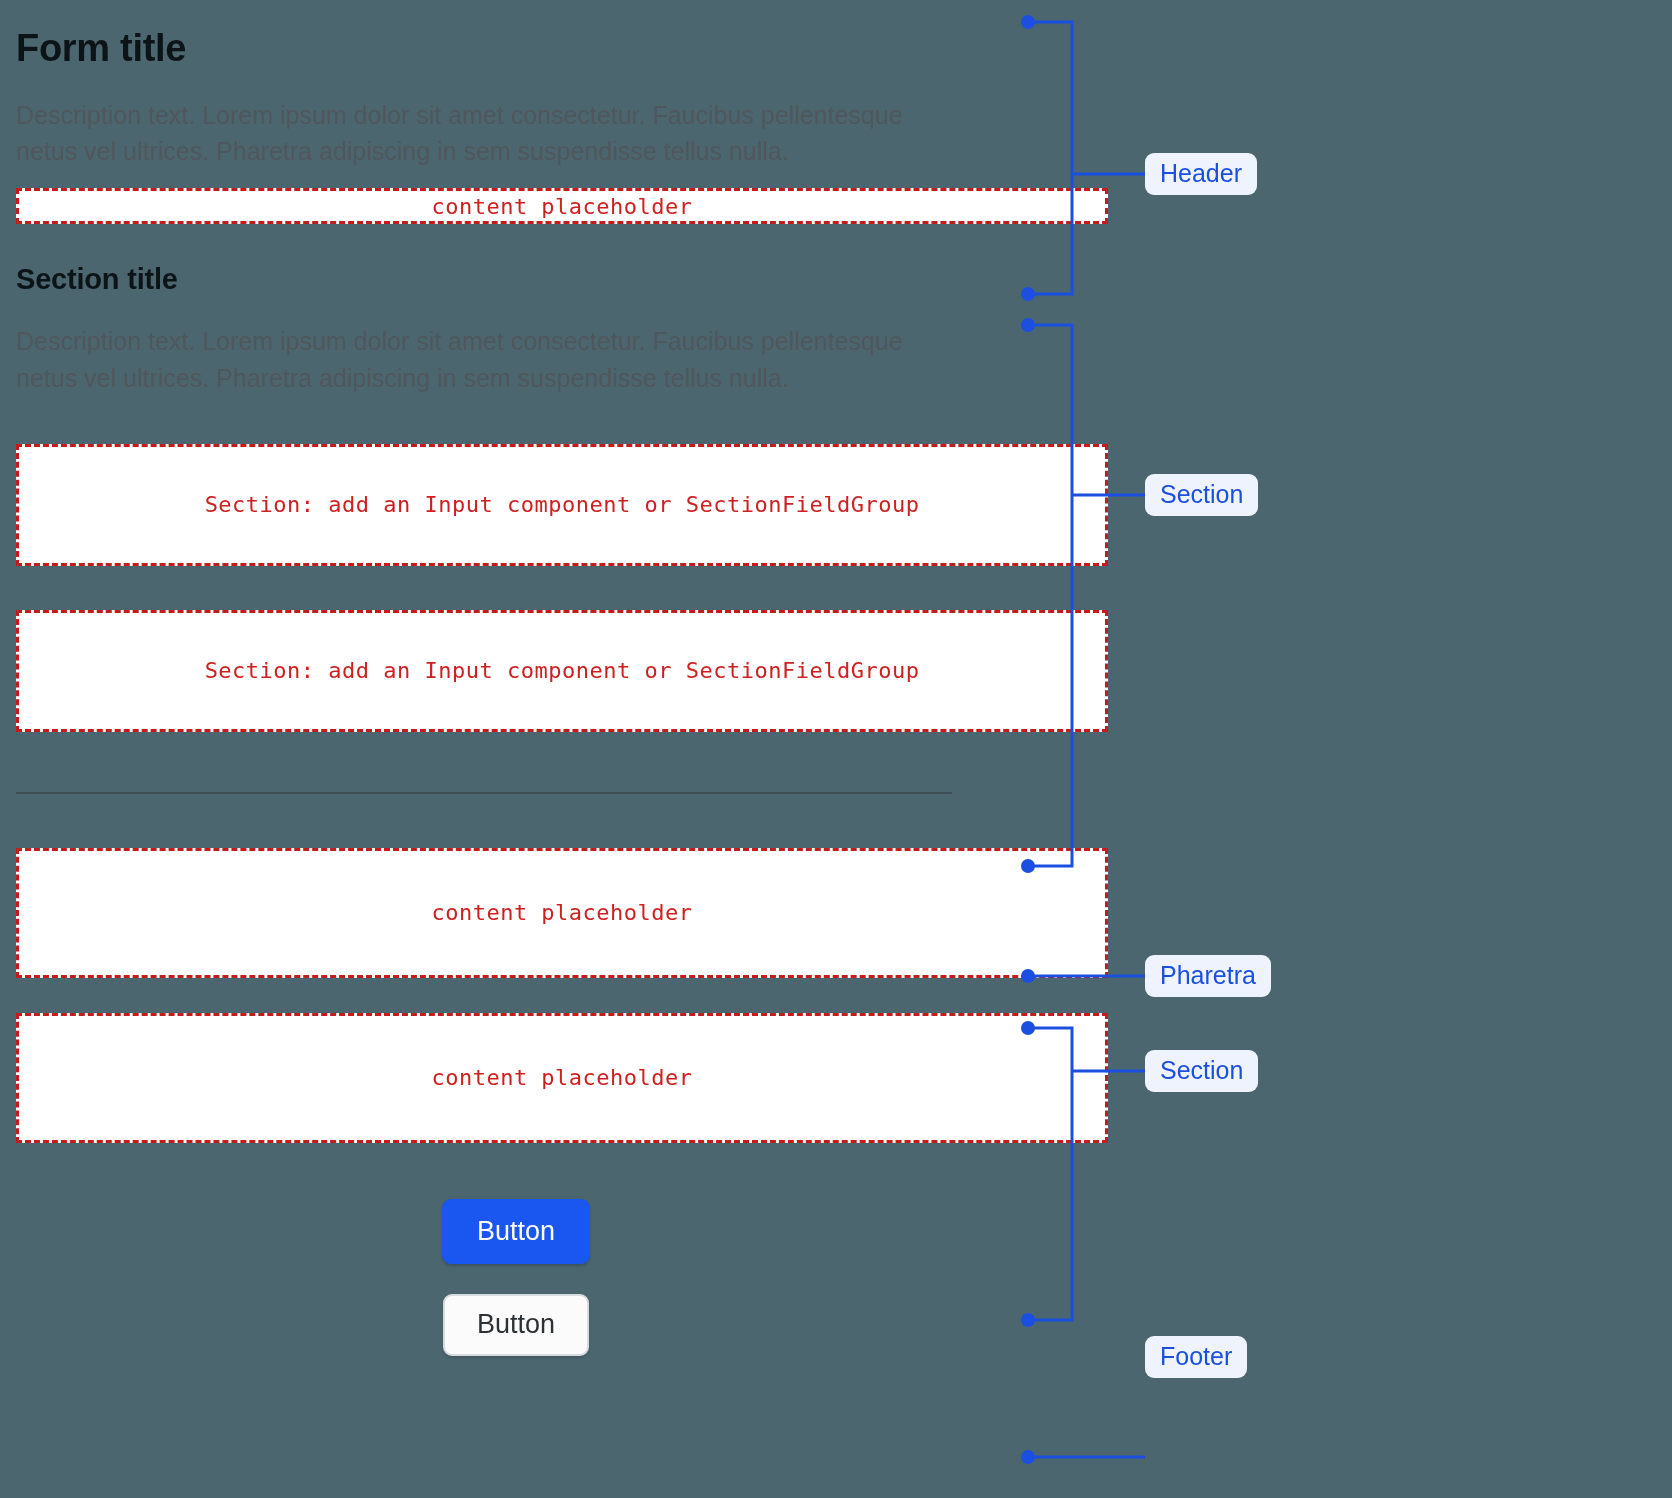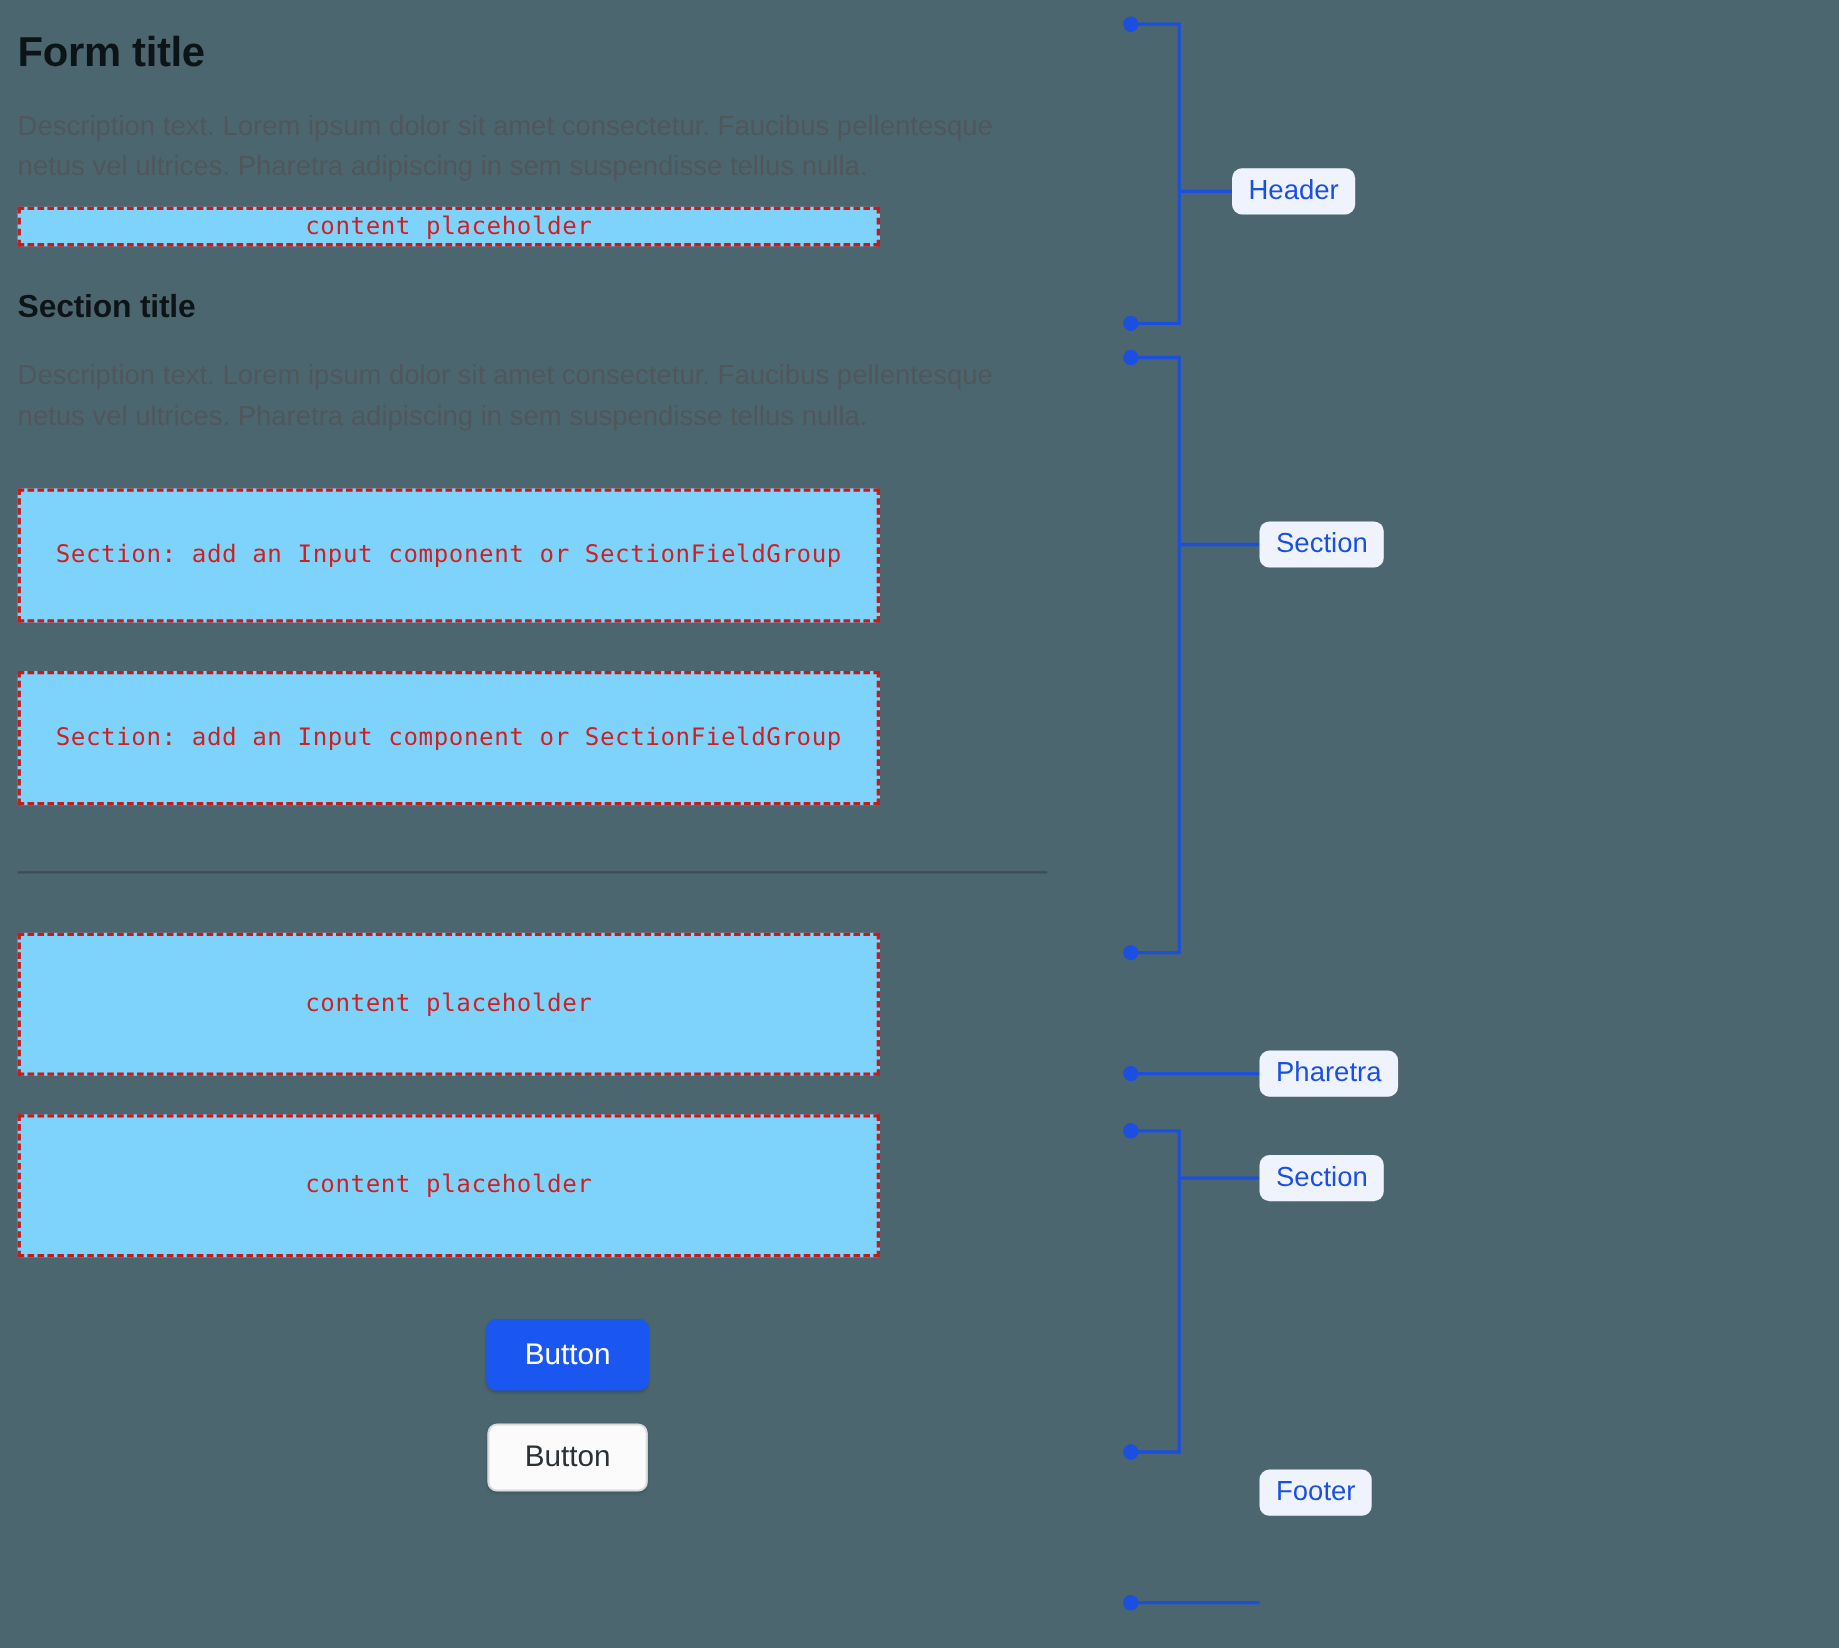--- a/index.html
+++ b/index.html
@@ -48,29 +48,29 @@
     font-size: 25px;
     color: #50575c;
     line-height: 1.47;
     margin: 0;
     max-width: 905px;
   }
 
   
   .ph {
     border: 3px dashed #c41b1b;
-    background: #7dd3fc;
+    background: #ffffff;
     color: #cf2020;
     font-family: "DejaVu Sans Mono", "Liberation Mono", monospace;
     font-size: 22px;
     display: flex;
     align-items: center;
     justify-content: center;
     box-sizing: border-box;
-    width: 784px;
+    width: 1092px;
     letter-spacing: 0.5px;
   }
   .ph-slim  { height: 36px; }
   .ph-tall  { height: 122px; }
   .ph-mid   { height: 130px; }
 
   
   .separator {
     width: 936px;
     height: 0;
@@ -200,18 +200,18 @@
       <path d="M1028 1028 H1072 V1320 H1028" fill="none" stroke="#1b4fe0" stroke-width="3"></path>
       <line x1="1072" y1="1071" x2="1145" y2="1071" stroke="#1b4fe0" stroke-width="3"></line>
     </g>
 
     <g>
       <circle cx="1028" cy="1457" r="7" fill="#1b4fe0"></circle>
       <line x1="1028" y1="1457" x2="1145" y2="1457" stroke="#1b4fe0" stroke-width="3"></line>
     </g>
   </svg>
 
-  <div class="anno-pill" style="left:1120px; top:153px;">Header</div>
+  <div class="anno-pill" style="left:1145px; top:153px;">Header</div>
   <div class="anno-pill" style="left:1145px; top:474px;">Section</div>
   <div class="anno-pill" style="left:1145px; top:955px;">Pharetra</div>
   <div class="anno-pill" style="left:1145px; top:1050px;">Section</div>
   <div class="anno-pill" style="left:1145px; top:1336px;">Footer</div>
 </div>
 
 </body></html>

